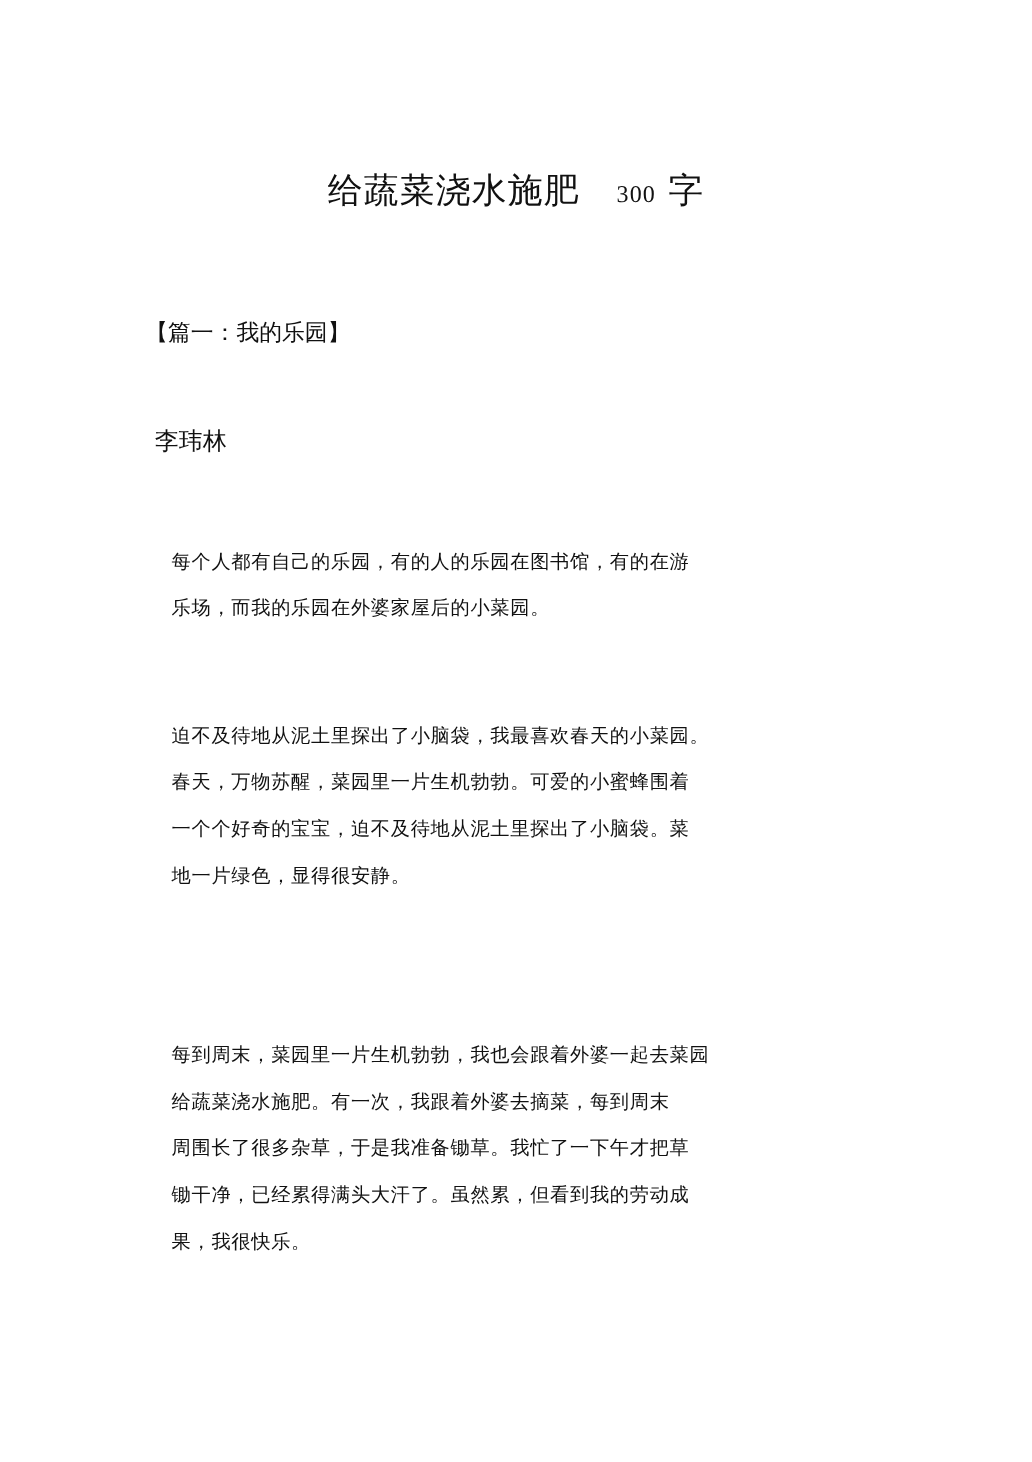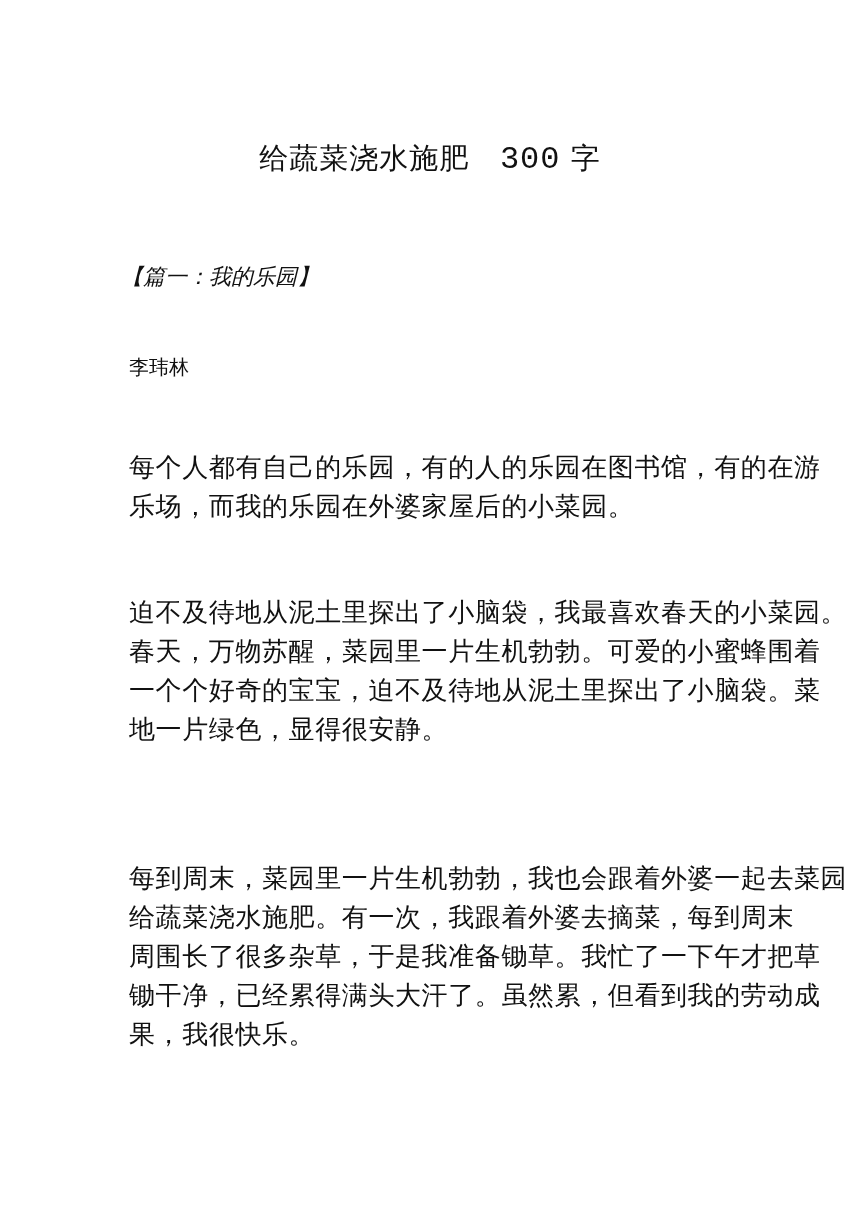--- a/index.html
+++ b/index.html
@@ -28,45 +28,44 @@
       top: 138px;
       left: 0;
       width: 860px;
       text-align: center;
       font-size: 29px;
       line-height: 40px;
       letter-spacing: 1px;
       white-space: pre;
     }
     .title .num {
-      font-family: Liberation Mono, monospace;
-      font-size: 32px;
+      font-family: Liberation Serif, serif;
+      font-size: 20px;
     }
     .section-heading {
       position: absolute;
       top: 262px;
       left: 121px;
-      font-size: 22px;
+      font-size: 19px;
       line-height: 30px;
       white-space: nowrap;
-      font-style: italic;
     }
     .author {
       position: absolute;
       top: 352px;
       left: 129px;
       font-size: 20px;
       line-height: 30px;
       white-space: nowrap;
     }
     .para {
       position: absolute;
-      left: 129px;
+      left: 143px;
       width: 560px;
-      font-size: 26px;
+      font-size: 16px;
     }
     .para .line {
       display: block;
       white-space: nowrap;
       height: 39px;
       line-height: 39px;
       letter-spacing: 0.6px;
     }
     .p1 { top: 448px; }
     .p2 { top: 593px; }

